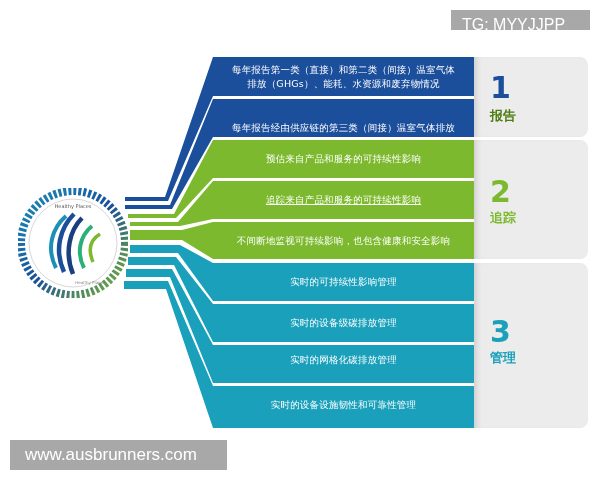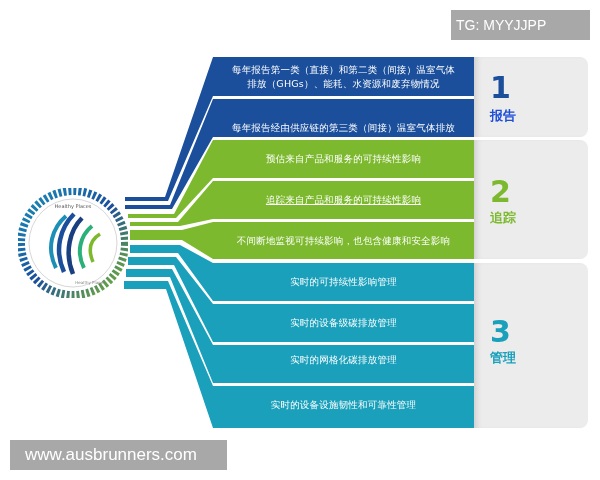--- a/index.html
+++ b/index.html
@@ -63,25 +63,25 @@
 <div class="row-text" style="top:181px;height:38px;text-decoration:underline;">追踪来自产品和服务的可持续性影响</div>
 <div class="row-text" style="top:222px;height:37px;">不间断地监视可持续影响，也包含健康和安全影响</div>
 
 <div class="row-text" style="top:263px;height:38px;">实时的可持续性影响管理</div>
 <div class="row-text" style="top:304px;height:38px;">实时的设备级碳排放管理</div>
 <div class="row-text" style="top:345px;height:30px;">实时的网格化碳排放管理</div>
 <div class="row-text" style="top:386px;height:38px;">实时的设备设施韧性和可靠性管理</div>
 
 <div class="panel" style="top:57px;height:80px;">
   <div class="num" style="top:16px;color:#1b4f9c;">1</div>
-  <div class="lbl" style="top:50px;color:#1d4ed8;">报告</div>
+  <div class="lbl" style="top:50px;color:#4d7c0f;">报告</div>
 </div>
 <div class="panel" style="top:140px;height:119px;">
   <div class="num" style="top:37px;color:#7cb92e;">2</div>
   <div class="lbl" style="top:69px;color:#7cb92e;">追踪</div>
 </div>
 <div class="panel" style="top:263px;height:165px;">
   <div class="num" style="top:54px;color:#1aa0bb;">3</div>
   <div class="lbl" style="top:86px;color:#1aa0bb;">管理</div>
 </div>
 
-<div class="wm" style="left:451px;top:10px;width:139px;height:30px;line-height:30px;font-size:14px;padding-left:5px;box-sizing:border-box;">TG: MYYJJPP</div>
+<div class="wm" style="left:451px;top:10px;width:139px;height:20px;line-height:30px;font-size:16px;padding-left:11px;box-sizing:border-box;">TG: MYYJJPP</div>
 <div class="wm" style="left:10px;top:440px;width:217px;height:30px;line-height:30px;font-size:17px;padding-left:15px;box-sizing:border-box;">www.ausbrunners.com</div>
 
 </body></html>

